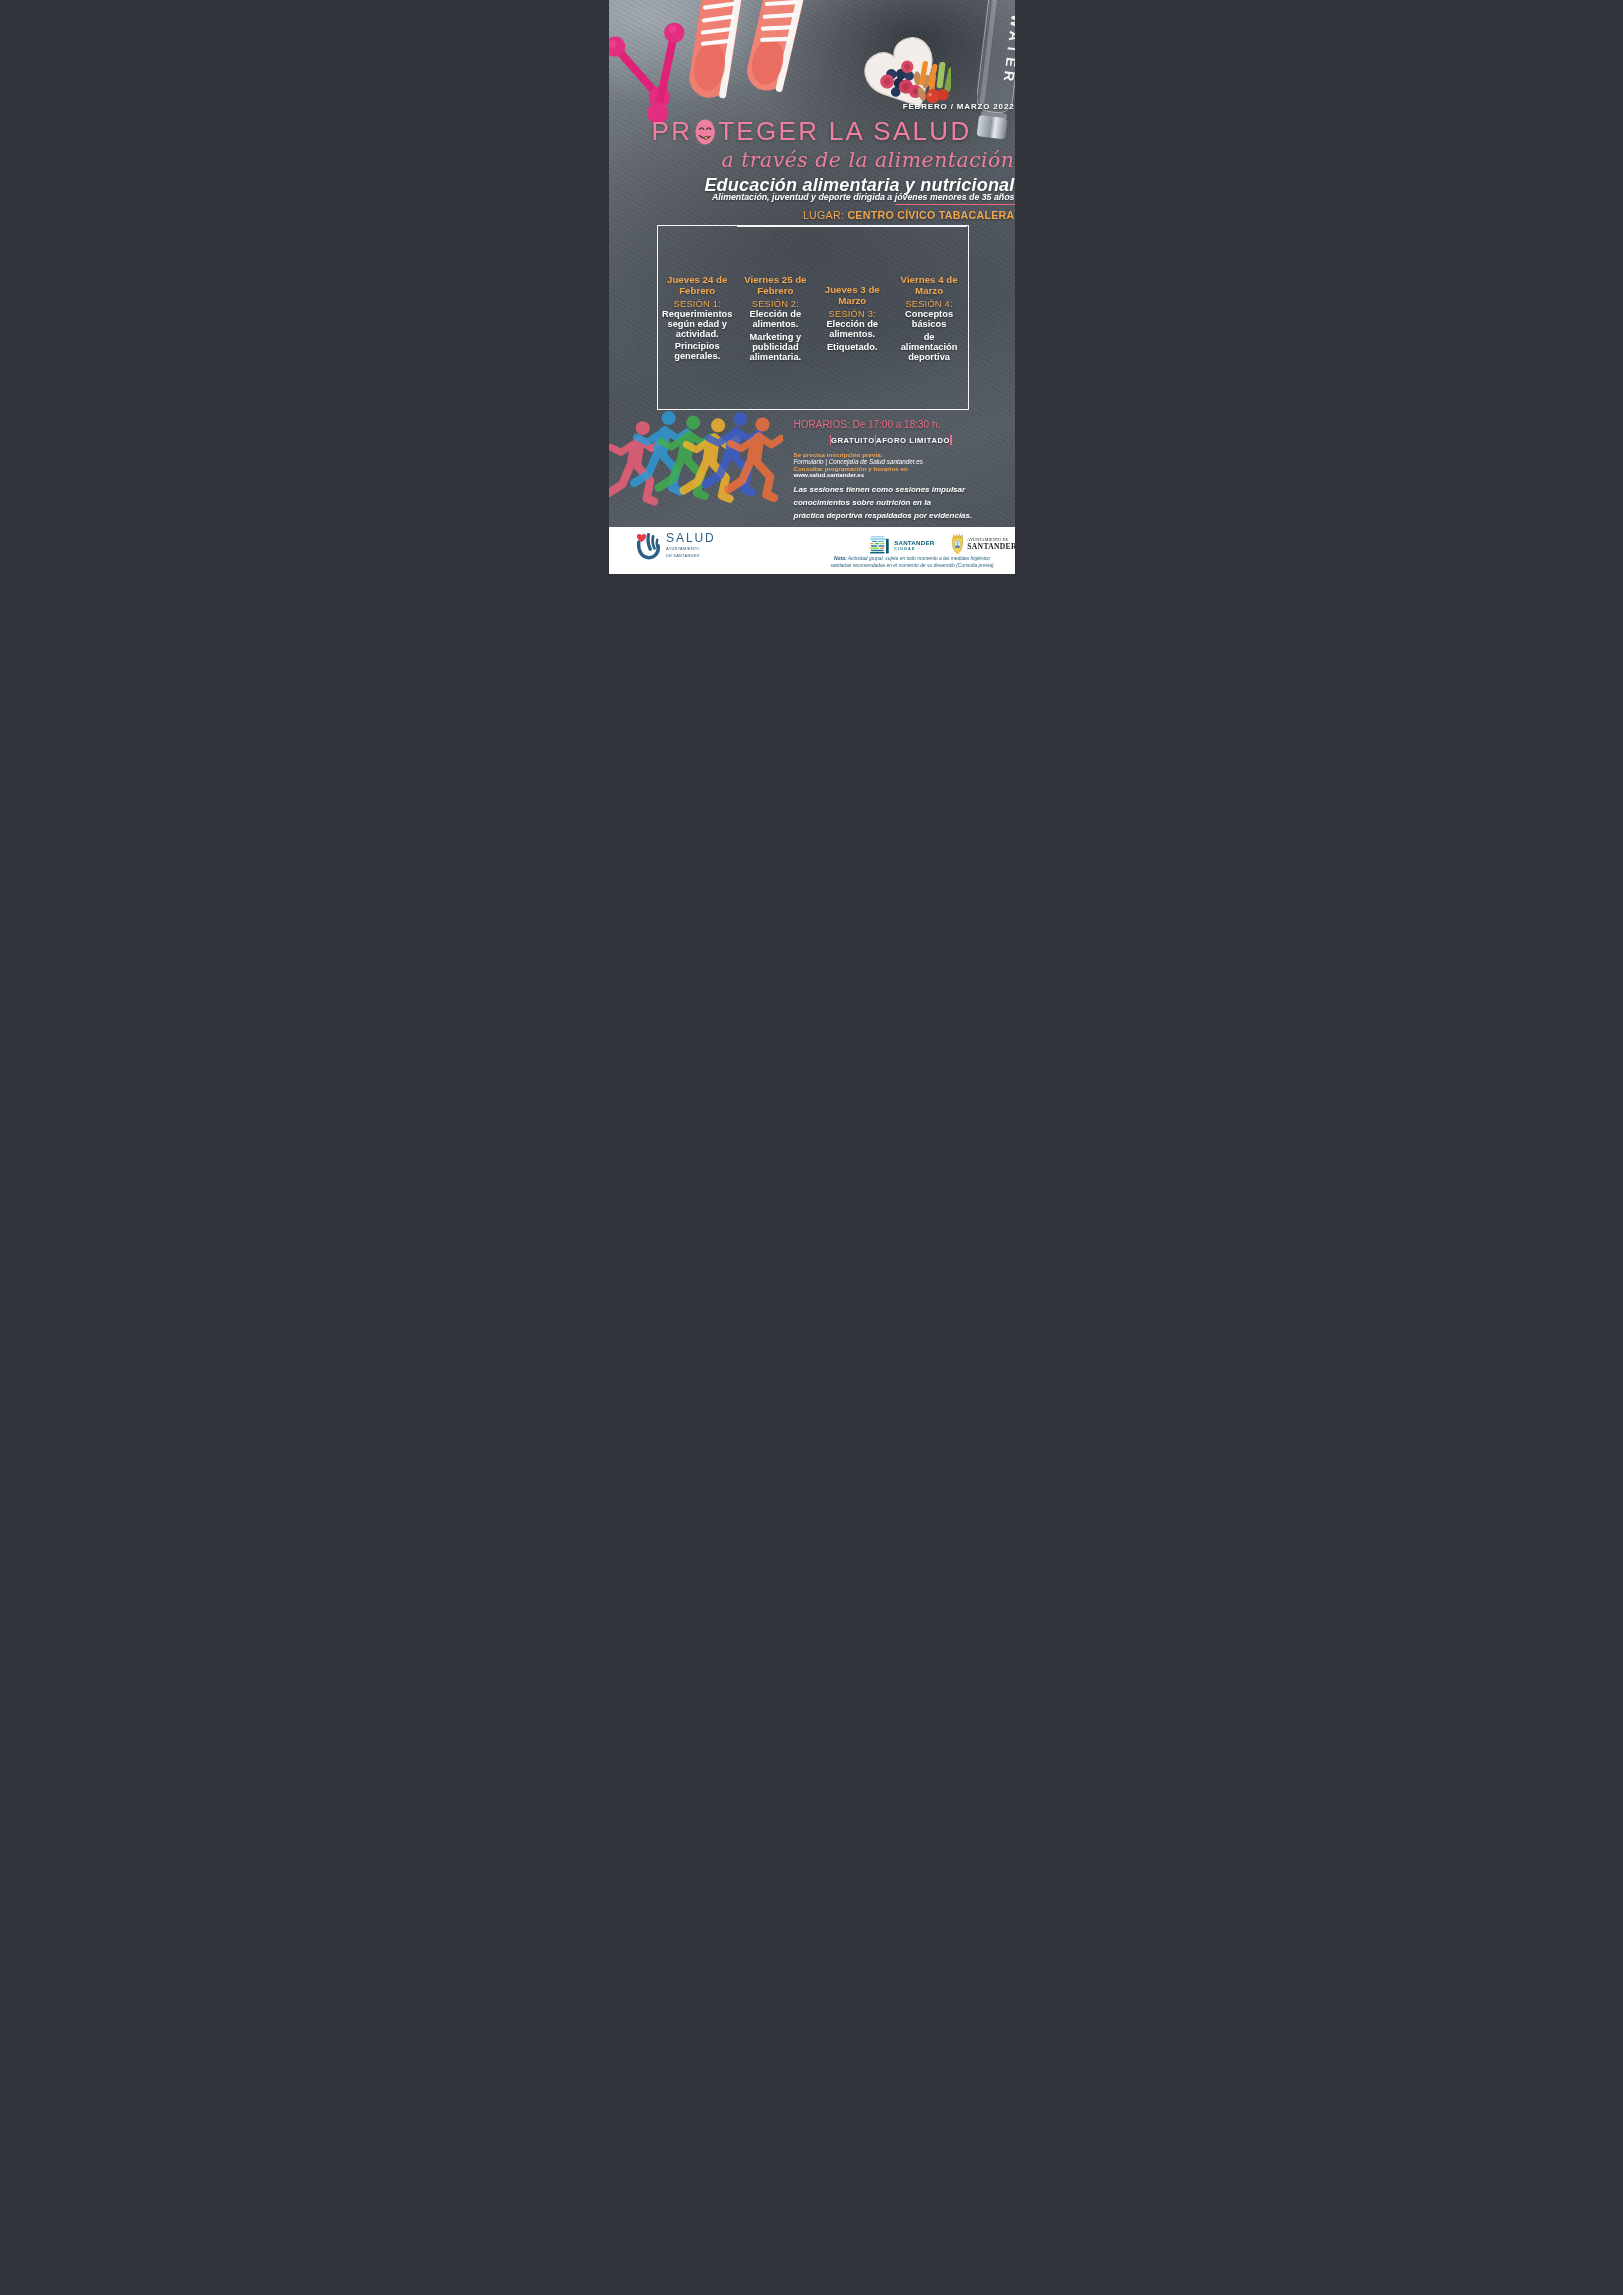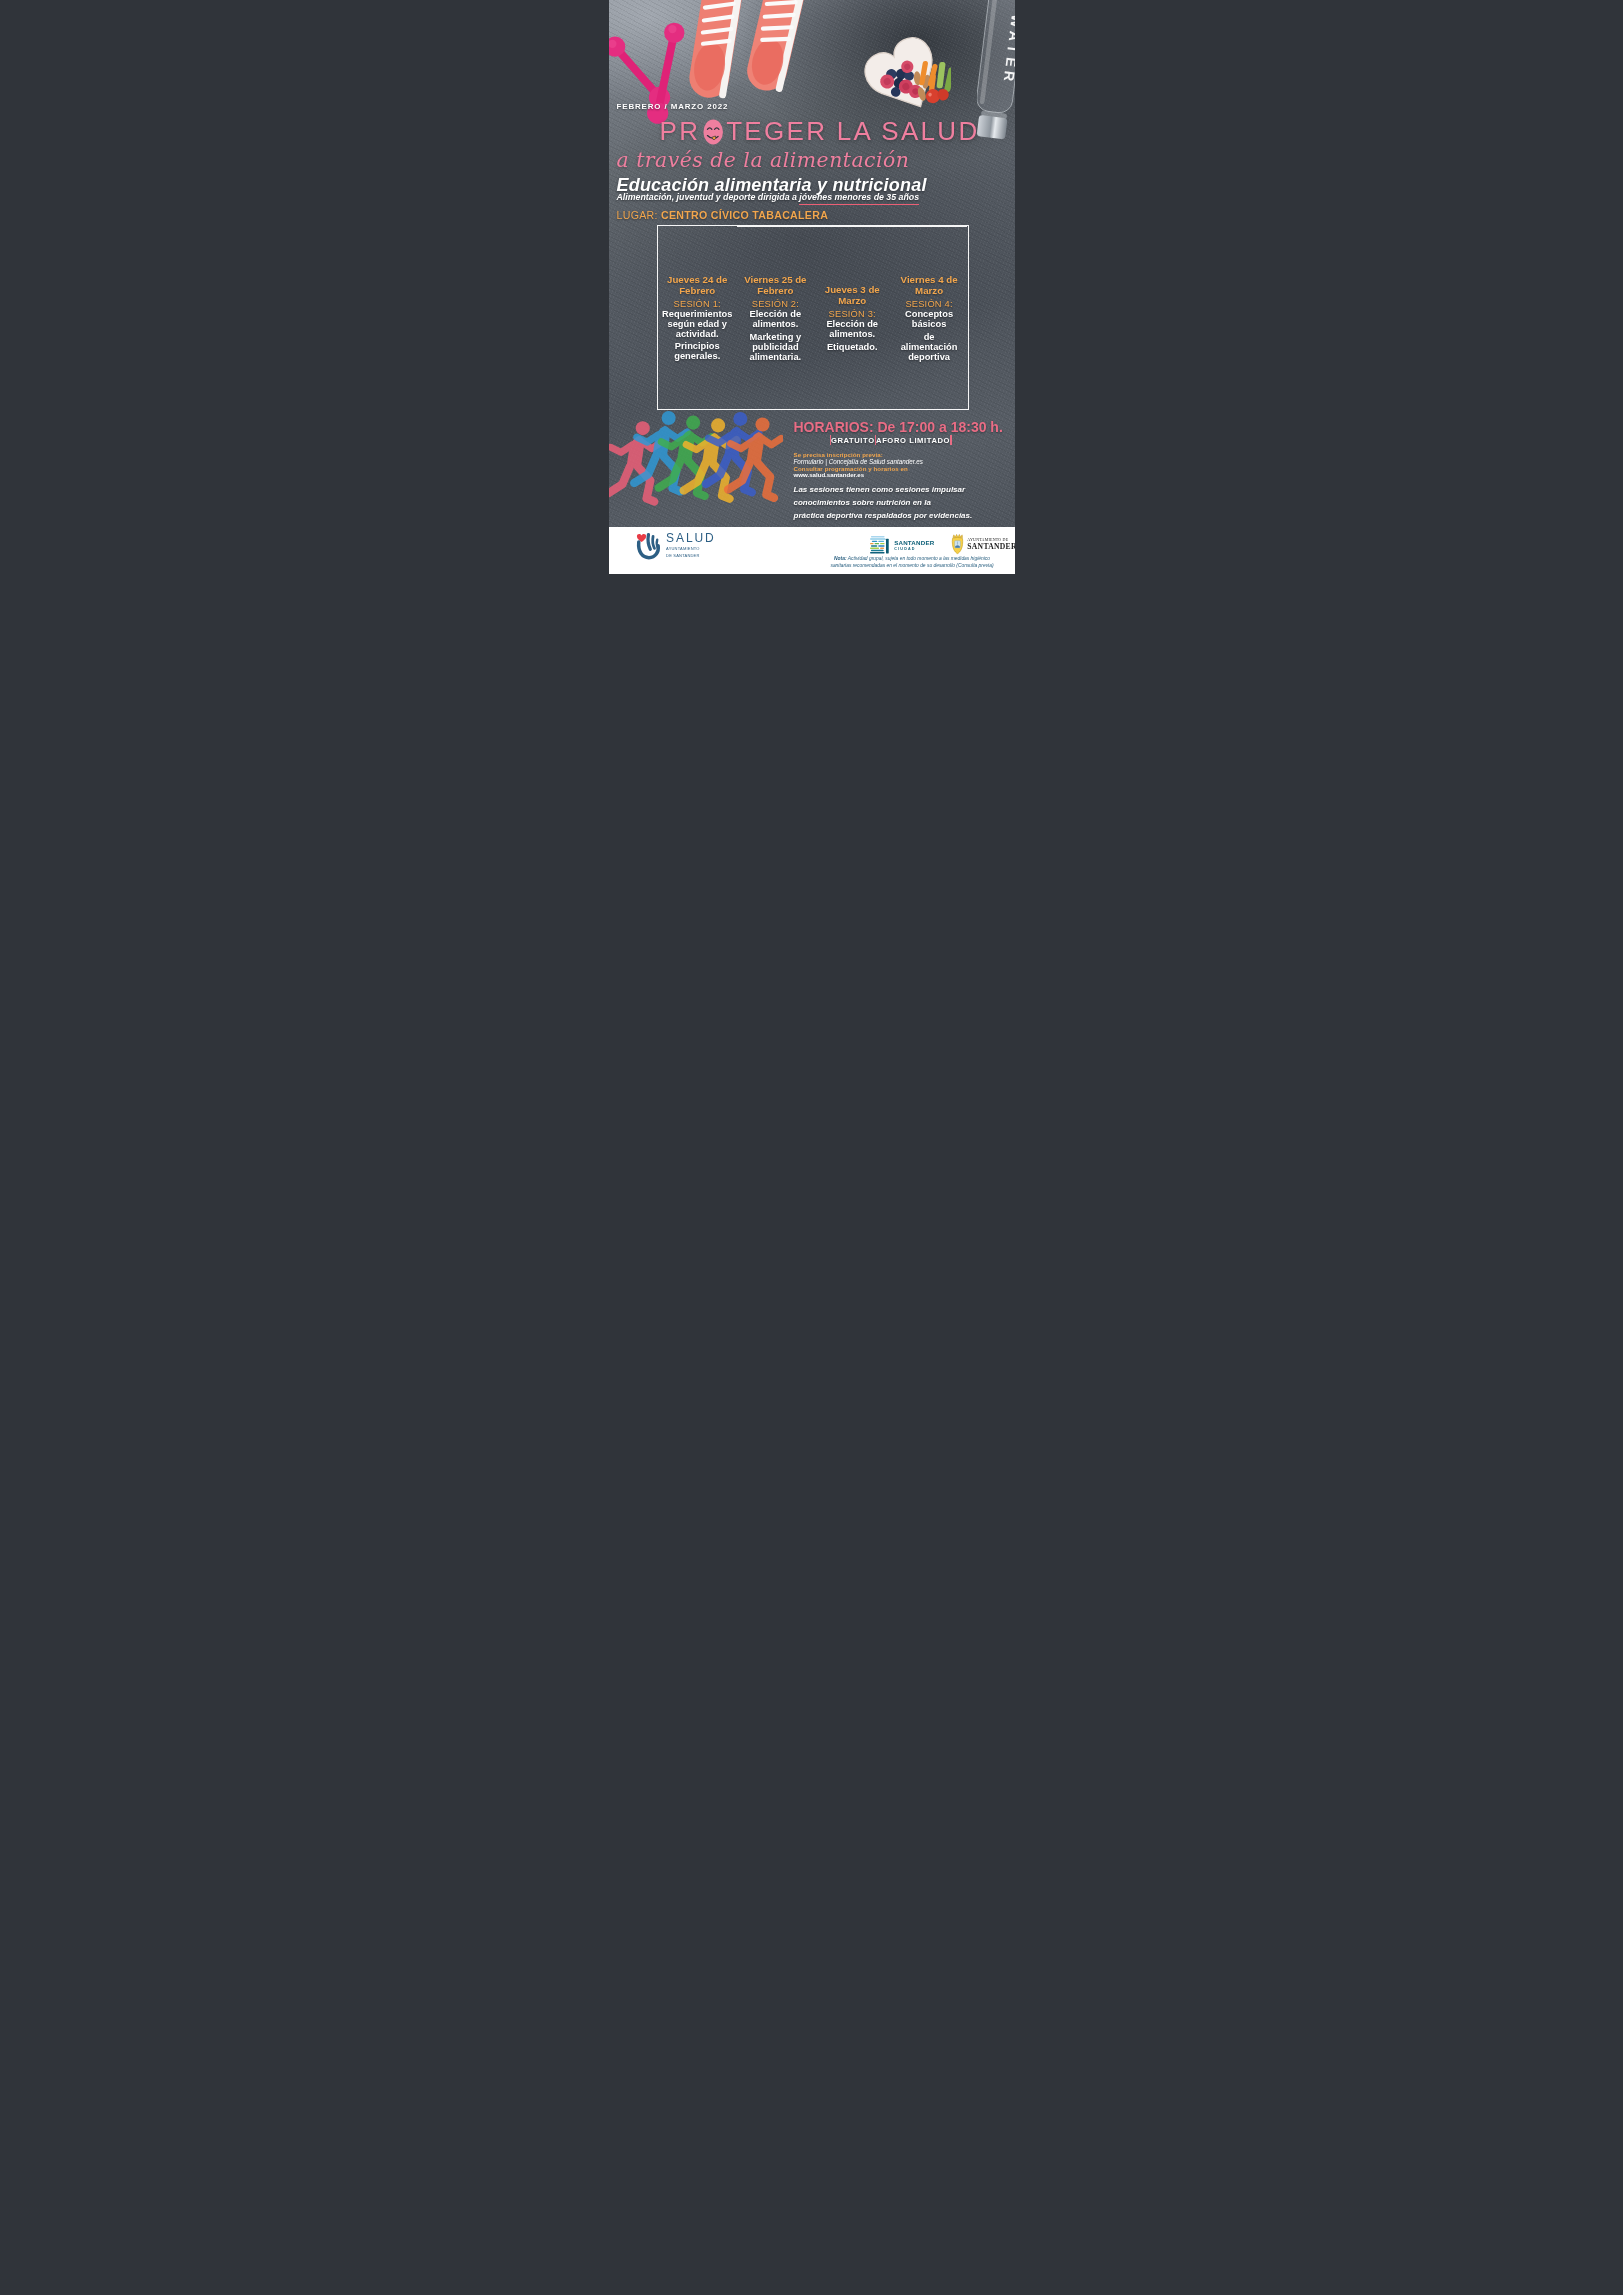--- a/index.html
+++ b/index.html
@@ -11,21 +11,21 @@
     font-family:"Liberation Sans",sans-serif;
     background:
       repeating-linear-gradient(112deg, rgba(255,255,255,.05) 0 0.5px, rgba(0,0,0,0) 0.5px 3.2px),
       repeating-linear-gradient(28deg, rgba(0,0,0,.07) 0 0.9px, rgba(0,0,0,0) 0.9px 4.2px),
       radial-gradient(ellipse 287px 199px at 76% 7%, rgba(18,22,28,.6), rgba(0,0,0,0) 62%),
       radial-gradient(ellipse 241px 148px at 10% 3%, rgba(212,218,226,.38), rgba(0,0,0,0) 60%),
       radial-gradient(ellipse 333px 241px at 48% 42%, rgba(28,31,38,.28), rgba(0,0,0,0) 70%),
       linear-gradient(163deg,#8a9098 0%,#767c84 12%,#63696f 26%,#565c64 42%,#4d535b 60%,#575d65 78%,#4b5159 100%);
   }
   .abs{position:absolute;}
-  .ctr{left:8px;width:100%;text-align:left;}
+  .ctr{left:0;width:100%;text-align:right;}
   
   .photo{pointer-events:none;}
   
   .period{top:102px;color:#fff;font-weight:bold;font-size:7.9px;letter-spacing:0.9px;
           text-shadow:0 0.9px 1.9px rgba(8,10,14,.5);}
   .title-row{top:116px;display:flex;justify-content:center;align-items:center;gap:1.9px;
              color:#ef7f9f;font-size:26px;letter-spacing:2.3px;font-weight:400;
              text-shadow:0 1.4px 3.7px rgba(0,0,0,.35);}
   .title-row .smiley{width:20.4px;height:26px;margin:0 0.9px;}
   .script-line{top:148px;color:#ef7f9f;font-family:"DejaVu Serif",serif;font-style:italic;
@@ -45,21 +45,21 @@
   .session-row{flex:1;display:flex;flex-direction:column;justify-content:center;
                text-align:center;padding:1.9px 4.6px;}
   .session-row + .session-row{border-top:0.5px solid rgba(255,255,255,.95);}
   .session-date{color:#f2a64d;font-weight:bold;font-size:9.7px;margin-bottom:3.2px;
                 text-shadow:0 0.9px 1.9px rgba(8,10,14,.4);}
   .session-line{font-size:9.3px;margin-bottom:2.3px;text-shadow:0 0.9px 1.9px rgba(8,10,14,.5);}
   .session-label{color:#f2a64d;font-weight:400;letter-spacing:0.2px;}
   .session-topic{color:#fff;font-weight:bold;}
   .session-line2{color:#fff;font-weight:bold;font-size:9.3px;text-shadow:0 0.9px 1.9px rgba(8,10,14,.5);}
   
-  .horarios{top:419px;left:185px;font-size:14px;font-weight:bold;color:#e96d85;
+  .horarios{top:419px;left:185px;font-size:10px;font-weight:normal;color:#e96d85;
             text-shadow:0 0.9px 1.9px rgba(8,10,14,.4);}
   .badges{top:435px;left:185px;display:flex;align-items:center;gap:0;padding-left:36px;}
   .badges .bar{width:1.4px;height:10.2px;background:#e96d85;}
   .badges .badge-label{color:#fff;font-weight:bold;font-size:7.6px;letter-spacing:0.6px;
                        text-shadow:0 0.9px 1.9px rgba(8,10,14,.5);}
   .registration{top:452px;left:185px;font-size:6.1px;line-height:6.8px;}
   .reg-line1,.reg-line3{color:#f2a64d;font-weight:bold;letter-spacing:0.1px;}
   .reg-line2{color:#fff;font-style:italic;font-weight:400;font-size:6.3px;}
   .reg-line4{color:#fff;font-weight:bold;}
   .objective{top:484px;left:185px;width:208px;color:#fff;font-weight:bold;font-style:italic;

